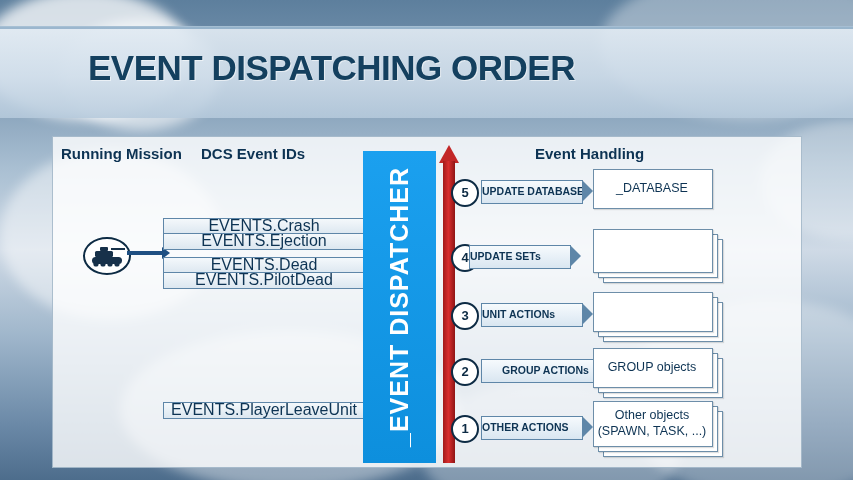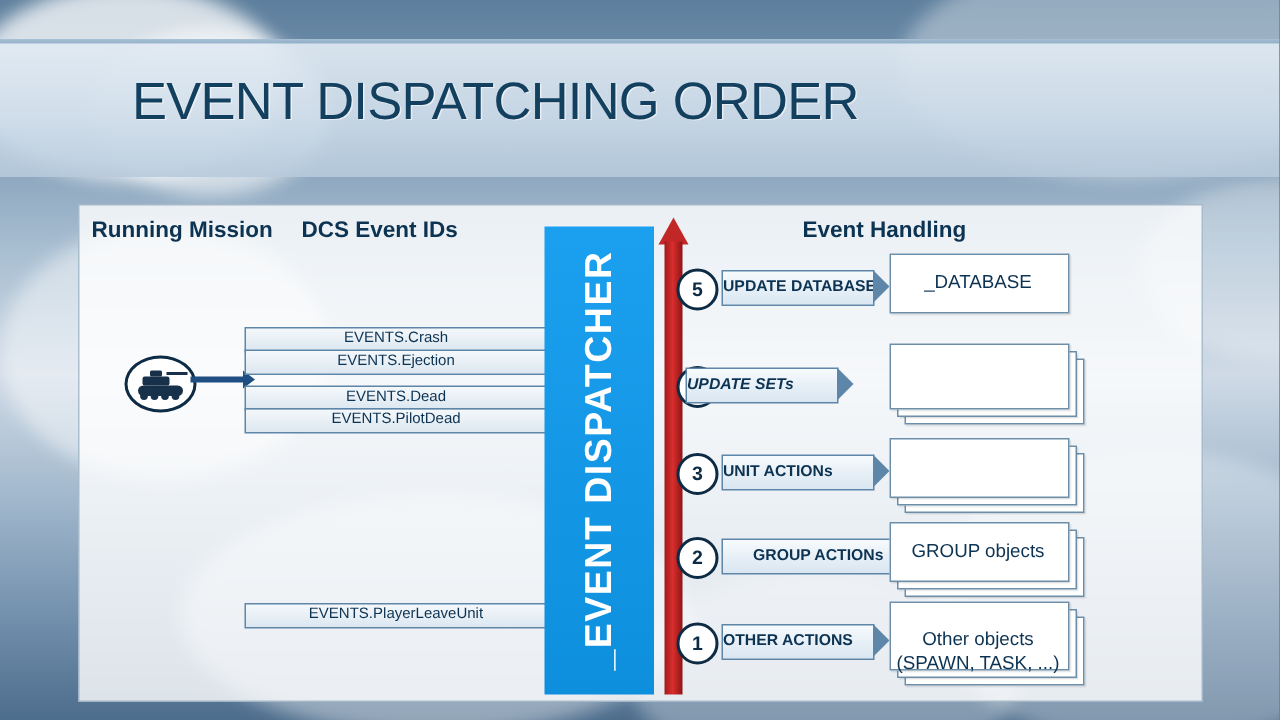--- a/index.html
+++ b/index.html
@@ -53,21 +53,21 @@
     width: 853px; height: 3px;
     background: #1a5a8c;
     opacity: 0.35;
   }
   .slide-title {
     position: absolute;
     left: 88px;
     top: 48px;
     font-size: 35px;
     letter-spacing: -0.5px;
-    font-weight: normal;
+    font-weight: bold;
     color: #14405f;
     text-shadow: 1px 1px 0 rgba(255,255,255,0.55);
     white-space: nowrap;
   }
 
   
   .panel {
     position: absolute;
     left: 52px;
     top: 136px;
@@ -119,21 +119,21 @@
     border-bottom: 6px solid transparent;
   }
 
   
   .evbar {
     position: absolute;
     height: 15px;
     background: linear-gradient(180deg, #f4f8fb 0%, #dce7f0 100%);
     border: 1px solid #5e86a8;
     color: #0d3353;
-    font-size: 10px;
+    font-size: 16px;
     text-align: center;
     line-height: 14px;
     white-space: nowrap;
   }
   .evbar:after {
     content: "";
     position: absolute;
     right: -8px;
     top: -1px;
     border-left: 8px solid #5e86a8;
@@ -318,21 +318,21 @@
     </div>
 
     <div class="step-num" style="left:398px; top:42px;">5</div>
     <div class="action-chip" style="left:428px; top:43px; width:100px;">UPDATE DATABASE</div>
     <div class="card-stack" style="left:540px; top:32px; width:116px; height:40px;">
       <div class="sheet s1" style="width:118px; height:38px;"></div>
       <div class="card-text" style="width:118px; height:38px;">_DATABASE</div>
     </div>
 
     <div class="step-num" style="left:398px; top:107px;">4</div>
-    <div class="action-chip" style="left:404px; top:108px; width:100px;font-style:italic;">UPDATE SETs</div>
+    <div class="action-chip" style="left:416px; top:108px; width:100px;">UPDATE SETs</div>
     <div class="card-stack" style="left:540px; top:92px; width:130px; height:52px;">
       <div class="sheet s3" style="width:118px; height:42px;"></div>
       <div class="sheet s2" style="width:118px; height:42px;"></div>
       <div class="sheet s1" style="width:118px; height:42px;"></div>
     </div>
 
     <div class="step-num" style="left:398px; top:165px;">3</div>
     <div class="action-chip" style="left:428px; top:166px; width:100px;">UNIT ACTIONs</div>
     <div class="card-stack" style="left:540px; top:155px; width:130px; height:48px;">
       <div class="sheet s3" style="width:118px; height:38px;"></div>
@@ -348,18 +348,18 @@
       <div class="sheet s1" style="width:118px; height:38px;"></div>
       <div class="card-text" style="width:118px; height:38px;">GROUP objects</div>
     </div>
 
     <div class="step-num" style="left:398px; top:278px;">1</div>
     <div class="action-chip" style="left:428px; top:279px; width:100px;">OTHER ACTIONS</div>
     <div class="card-stack" style="left:540px; top:264px; width:130px; height:56px;">
       <div class="sheet s3" style="width:118px; height:44px;"></div>
       <div class="sheet s2" style="width:118px; height:44px;"></div>
       <div class="sheet s1" style="width:118px; height:44px;"></div>
-      <div class="card-text" style="width:118px; height:44px;margin-top:11px;">Other objects
+      <div class="card-text" style="width:118px; height:44px;">Other objects
 (SPAWN, TASK, ...)</div>
     </div>
 
   </div>
 </div>
 
 </body></html>

